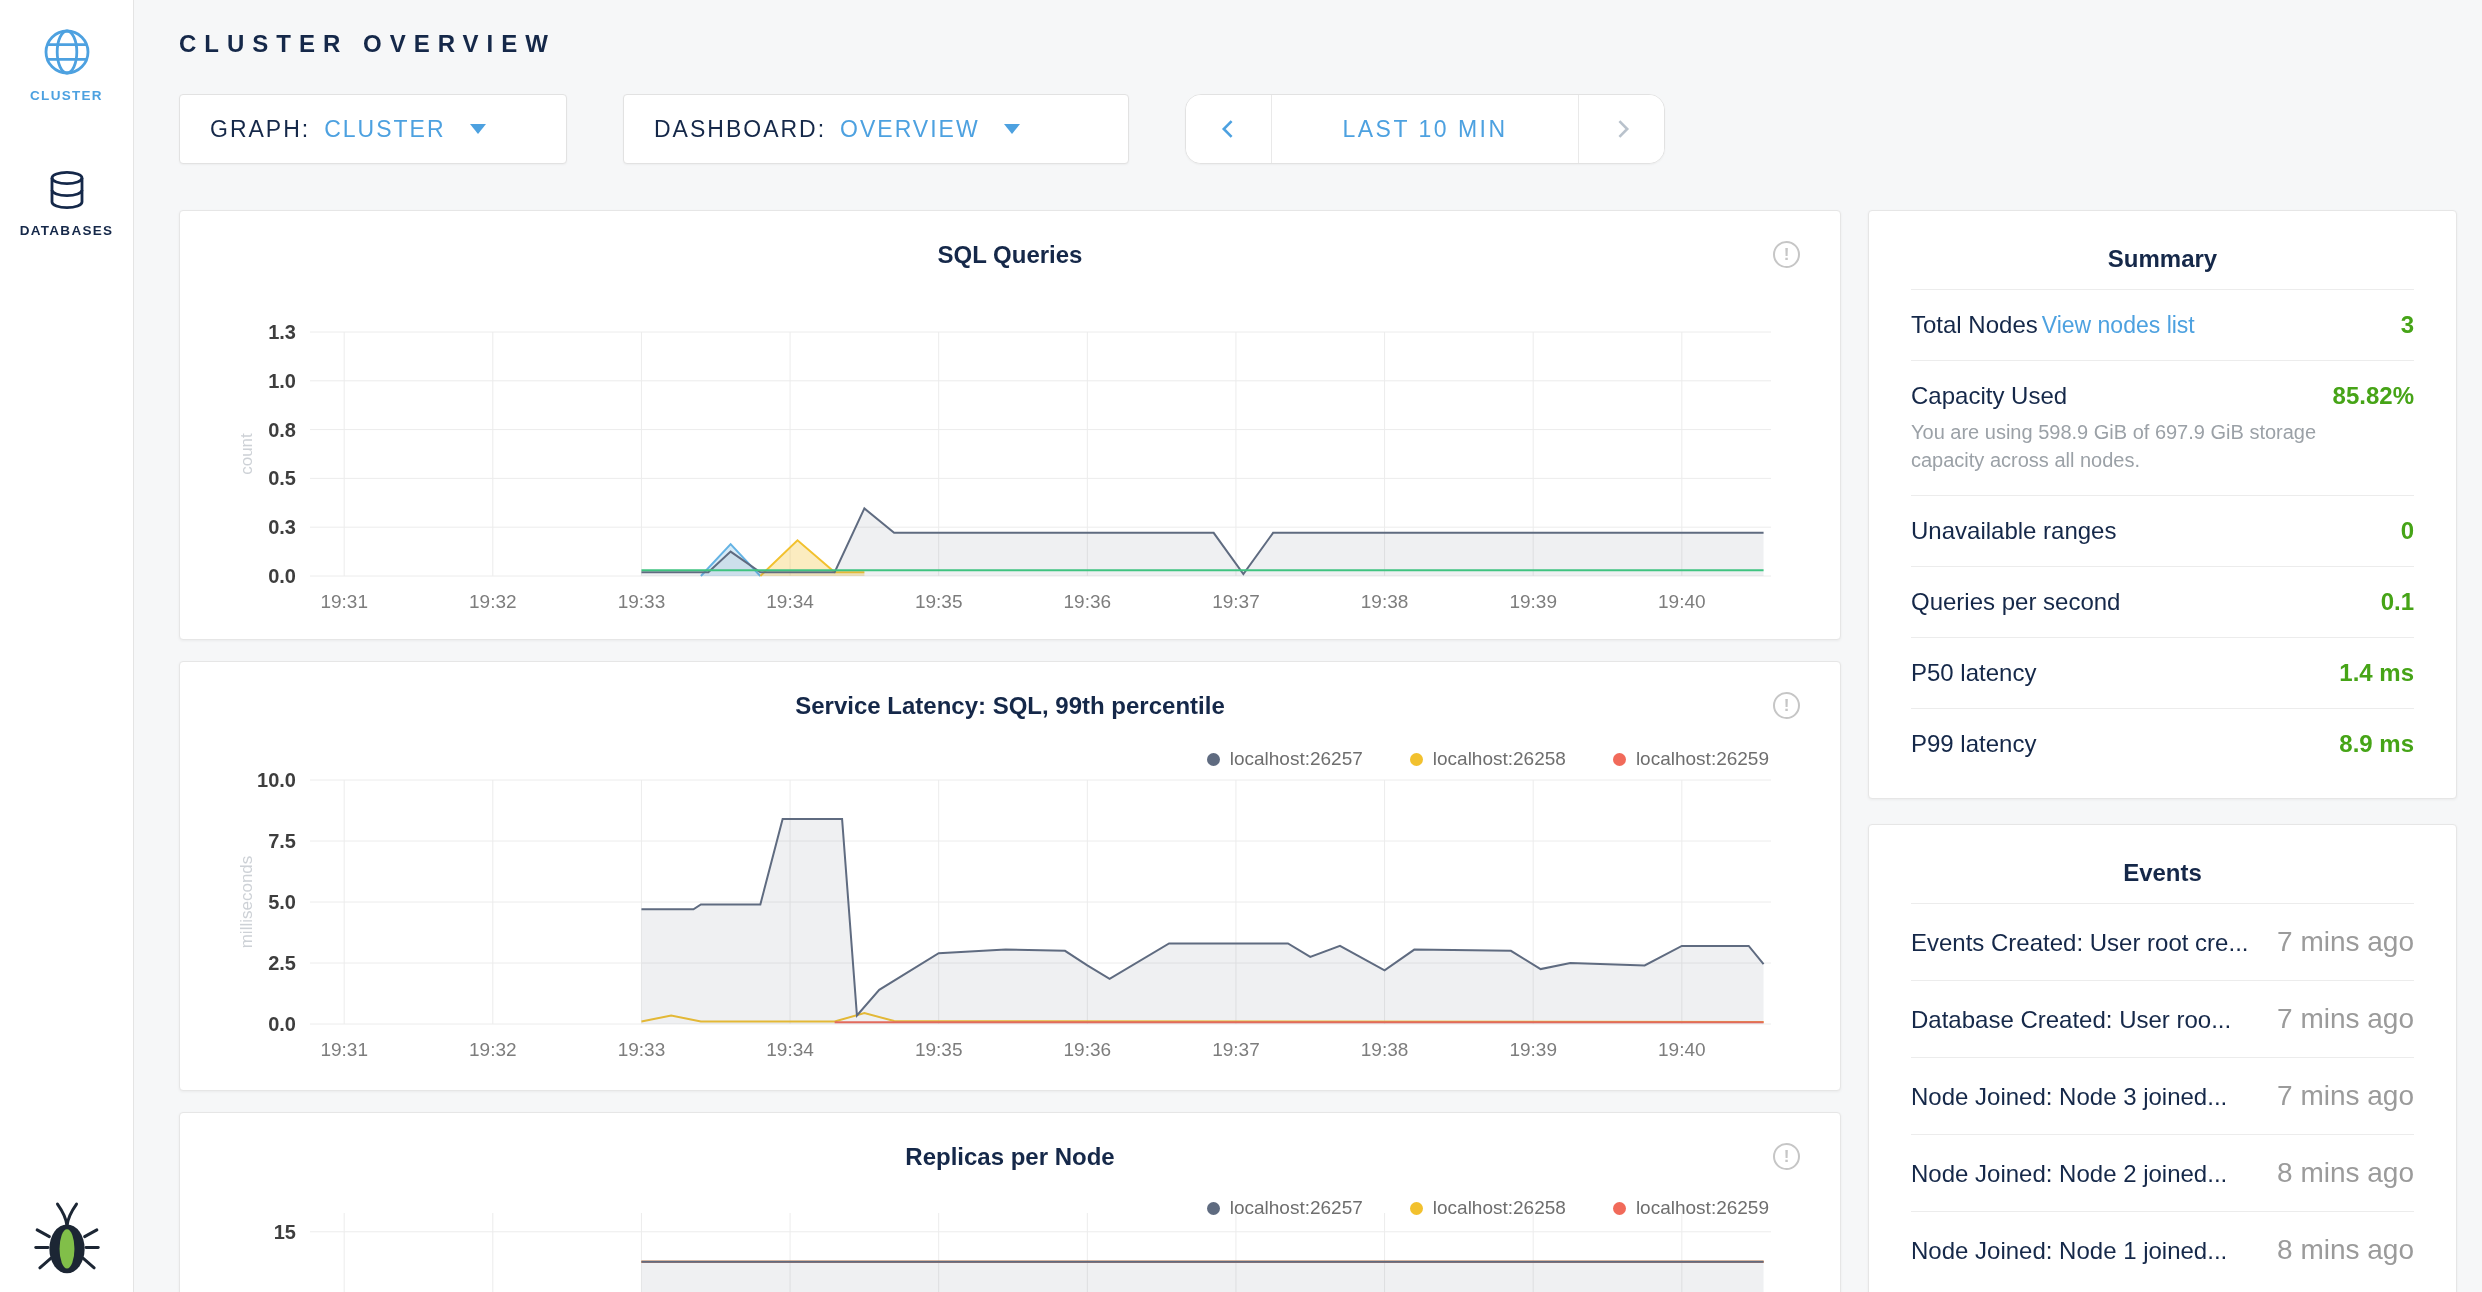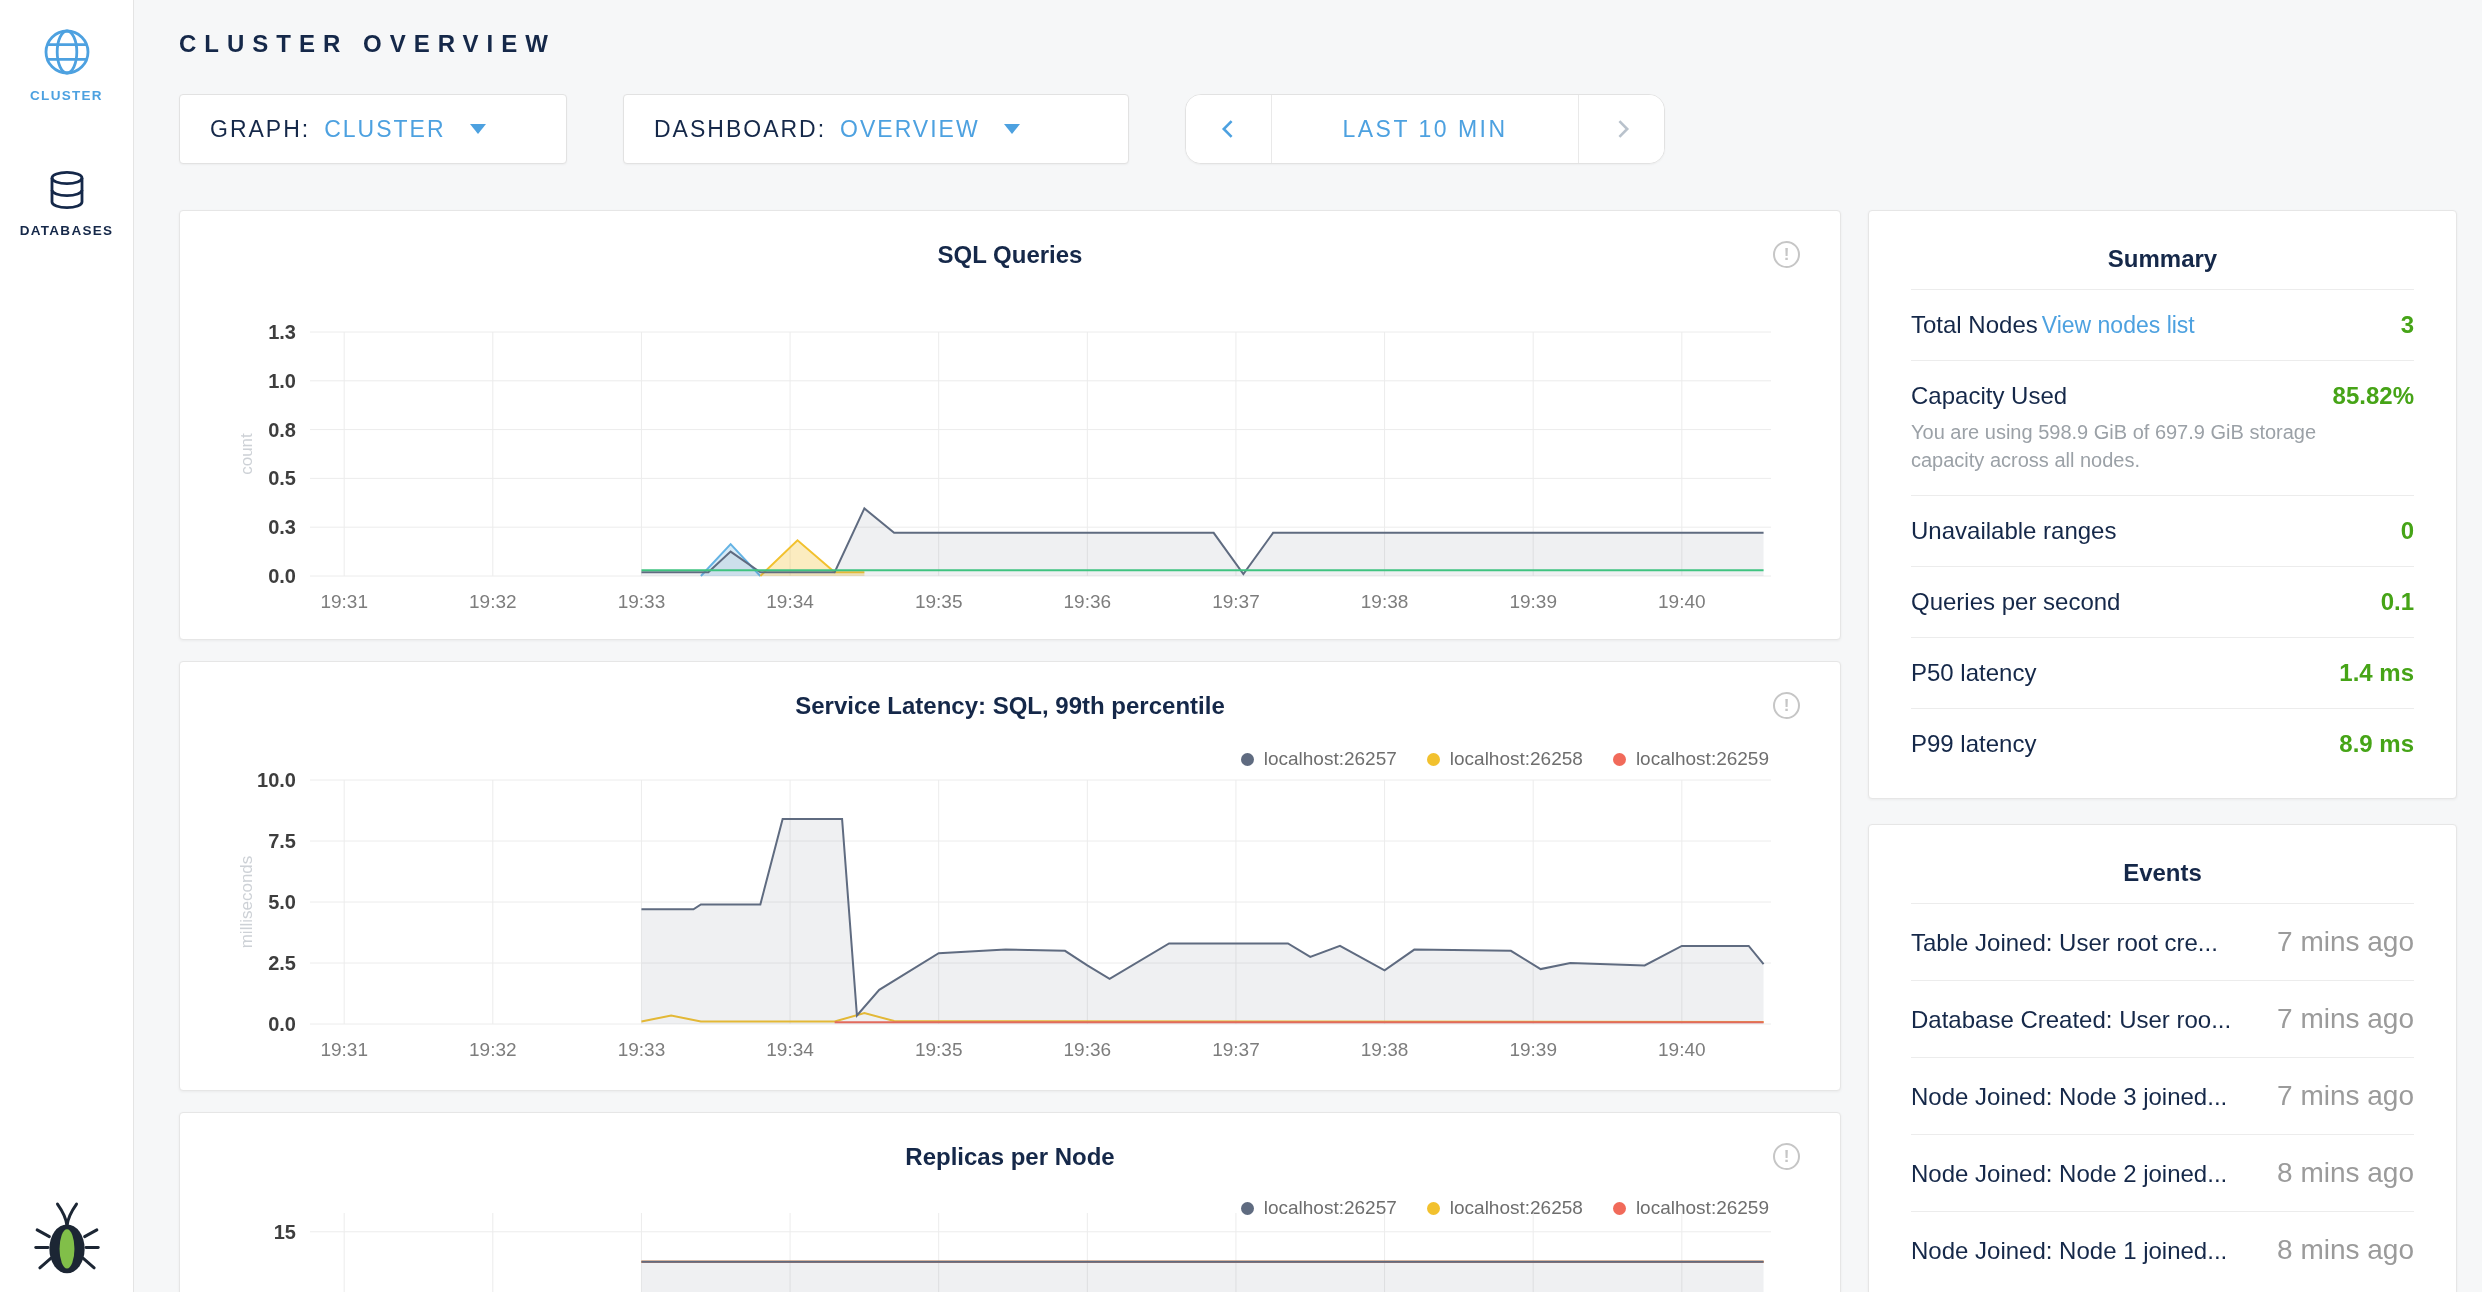--- a/index.html
+++ b/index.html
@@ -45,21 +45,21 @@
   .charts-col{display:flex;flex-direction:column;gap:21px;width:1662px}
   .side-col{display:flex;flex-direction:column;gap:25px;width:589px;margin-left:27px}
 
   .panel{position:relative;background:#fff;border:1px solid #e6e6e6;border-radius:4px;
     box-shadow:0 1px 3px rgba(0,0,0,.05)}
   .chart-panel{height:430px}
   .panel-title{text-align:center;padding-top:30px;font-size:24px;font-weight:700;color:#152849}
   .info-icon{position:absolute;top:30px;right:40px;width:27px;height:27px;border:2px solid #c6c6c6;
     border-radius:50%;color:#c6c6c6;font-size:17px;font-weight:700;display:flex;align-items:center;
     justify-content:center;cursor:pointer}
-  .legend{position:absolute;right:71px;display:flex;gap:30px;align-items:center}
+  .legend{position:absolute;right:71px;display:flex;gap:47px;align-items:center}
   .legend-item{display:flex;align-items:center;gap:10px;font-size:19px;color:#6e6e6e;cursor:pointer}
   .legend-dot{width:13px;height:13px;border-radius:50%;flex:none}
   .chart-host{position:absolute;left:50px}
   #chart-sql .chart-host{top:111px}
   #chart-latency .chart-host{top:108px}
   #chart-replicas .chart-host{top:90px}
   #chart-latency .legend{top:86px}
   #chart-replicas .legend{top:84px}
 
   
@@ -347,21 +347,21 @@
                 <span class="sum-value">8.9 ms</span>
               </div>
             </div>
           </div>
       </section>
 
       <section class="panel side-panel events-panel">
         <div class="panel-head">Events</div>
         <div>
             <div class="ev-row">
-              <span class="ev-text">Table Joined: User root cre...</span>
+              <span class="ev-text">Events Created: User root cre...</span>
               <span class="ev-time">7 mins ago</span>
             </div>
             <div class="ev-row">
               <span class="ev-text">Database Created: User roo...</span>
               <span class="ev-time">7 mins ago</span>
             </div>
             <div class="ev-row">
               <span class="ev-text">Node Joined: Node 3 joined...</span>
               <span class="ev-time">7 mins ago</span>
             </div>

